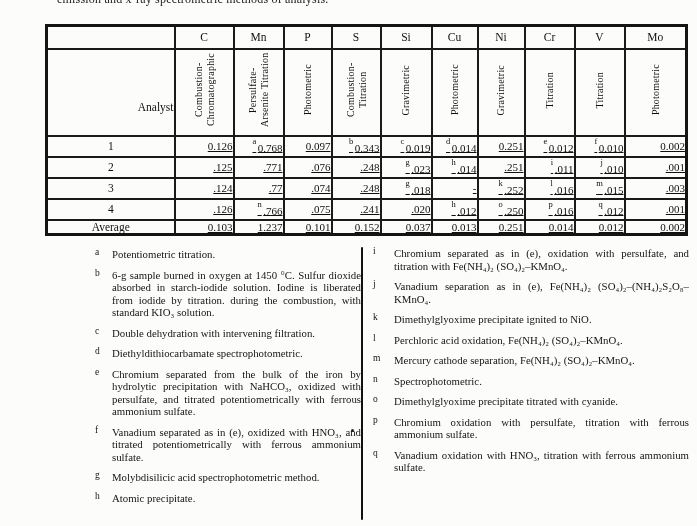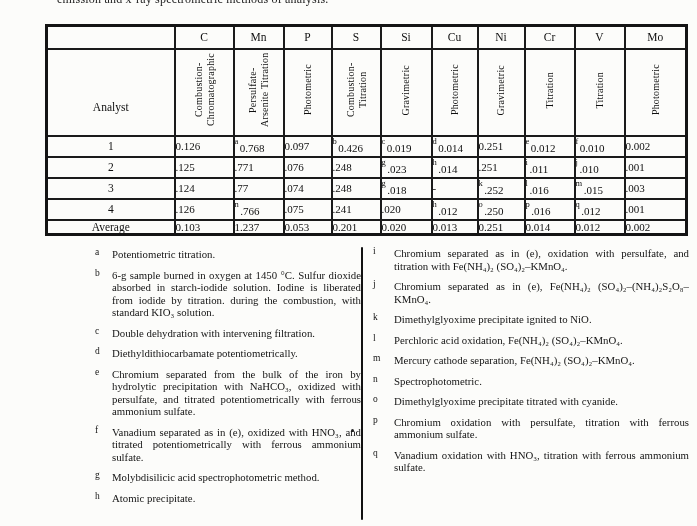--- a/index.html
+++ b/index.html
@@ -26,34 +26,34 @@
   }
   .data-table th,.data-table td{
     border:2px solid #1a1a1a;
     padding:0;margin:0;
     font-weight:normal;color:#101010;
     overflow:hidden;
   }
   tr.sym-row{height:23px;}
   tr.sym-row th{font-size:11.5px;text-align:center;vertical-align:middle;}
   tr.meth-row{height:87px;}
-  th.analyst{font-size:11.5px;text-align:center;vertical-align:middle;padding-top:30px;}
+  th.analyst{font-size:11.5px;text-align:right;vertical-align:middle;padding-top:30px;}
   th.meth{text-align:center;vertical-align:middle;}
   .rot{
     display:inline-block;
     writing-mode:vertical-rl;
     transform:rotate(180deg);
     max-height:80px;
     font-size:10px;line-height:1.15;
     letter-spacing:.2px;
   }
   tbody tr{height:21px;}
   tbody tr.avg-row{height:14px;}
   td.rowlabel{font-size:11.5px;text-align:center;vertical-align:middle;}
-  td.val{font-size:11px;text-align:left;vertical-align:middle;white-space:nowrap;}
+  td.val{font-size:11px;text-align:right;vertical-align:middle;white-space:nowrap;text-decoration:underline;}
   td.val sup.fnmark{
     font-size:8.5px;position:relative;top:-3px;margin-right:1.5px;
   }
   
   .fn-col{position:absolute;font-size:10.8px;line-height:12.5px;color:#141414;}
   .fn-left{left:93px;top:248px;width:268px;}
   .fn-right{left:371px;top:247px;width:318px;}
   .fn-item{display:flex;margin-bottom:8px;}
   .fn-key{
     flex:0 0 17px;font-size:9.5px;position:relative;top:-2px;
@@ -121,21 +121,21 @@
           <th class="meth"><span class="rot">Photometric</span></th>
         </tr>
     </thead>
     <tbody>
 
     <tr class="">
           <td class="rowlabel">1</td>
           <td class="val"><span>0.126</span></td>
           <td class="val"><sup class="fnmark">a</sup><span>0.768</span></td>
           <td class="val"><span>0.097</span></td>
-          <td class="val"><sup class="fnmark">b</sup><span>0.426</span></td>
+          <td class="val"><sup class="fnmark">b</sup><span>0.343</span></td>
           <td class="val"><sup class="fnmark">c</sup><span>0.019</span></td>
           <td class="val"><sup class="fnmark">d</sup><span>0.014</span></td>
           <td class="val"><span>0.251</span></td>
           <td class="val"><sup class="fnmark">e</sup><span>0.012</span></td>
           <td class="val"><sup class="fnmark">f</sup><span>0.010</span></td>
           <td class="val"><span>0.002</span></td>
         </tr>
         <tr class="">
           <td class="rowlabel">2</td>
           <td class="val"><span>.125</span></td>
@@ -172,23 +172,23 @@
           <td class="val"><sup class="fnmark">h</sup><span>.012</span></td>
           <td class="val"><sup class="fnmark">o</sup><span>.250</span></td>
           <td class="val"><sup class="fnmark">p</sup><span>.016</span></td>
           <td class="val"><sup class="fnmark">q</sup><span>.012</span></td>
           <td class="val"><span>.001</span></td>
         </tr>
         <tr class="avg-row">
           <td class="rowlabel">Average</td>
           <td class="val"><span>0.103</span></td>
           <td class="val"><span>1.237</span></td>
-          <td class="val"><span>0.053</span></td>
-          <td class="val"><span>0.201</span></td>
-          <td class="val"><span>0.020</span></td>
+          <td class="val"><span>0.101</span></td>
+          <td class="val"><span>0.152</span></td>
+          <td class="val"><span>0.037</span></td>
           <td class="val"><span>0.013</span></td>
           <td class="val"><span>0.251</span></td>
           <td class="val"><span>0.014</span></td>
           <td class="val"><span>0.012</span></td>
           <td class="val"><span>0.002</span></td>
         </tr>
       </tbody>
   </table>
 
   <div class="fn-divider"></div>
@@ -202,21 +202,21 @@
       <div class="fn-item">
         <span class="fn-key">b</span>
         <div class="fn-text">6-g sample burned in oxygen at 1450 °C. Sulfur dioxide absorbed in starch-iodide solution. Iodine is liberated from iodide by titration. during the combustion, with standard KIO₃ solution.</div>
       </div>
       <div class="fn-item">
         <span class="fn-key">c</span>
         <div class="fn-text">Double dehydration with intervening filtration.</div>
       </div>
       <div class="fn-item">
         <span class="fn-key">d</span>
-        <div class="fn-text">Diethyldithiocarbamate potentiometrically.</div>
+        <div class="fn-text">Diethyldithiocarbamate spectrophotometric.</div>
       </div>
       <div class="fn-item">
         <span class="fn-key">e</span>
         <div class="fn-text">Chromium separated from the bulk of the iron by hydrolytic precipitation with NaHCO₃, oxidized with persulfate, and titrated potentiometrically with ferrous ammonium sulfate.</div>
       </div>
       <div class="fn-item">
         <span class="fn-key">f</span>
         <div class="fn-text">Vanadium separated as in (e), oxidized with HNO₃, and titrated potentiometrically with ferrous ammonium sulfate.</div>
       </div>
       <div class="fn-item">
@@ -228,21 +228,21 @@
         <div class="fn-text">Atomic precipitate.</div>
       </div>
     </div>
   <div class="fn-col fn-right">
       <div class="fn-item">
         <span class="fn-key">i</span>
         <div class="fn-text">Chromium separated as in (e), oxidation with persulfate, and titration with Fe(NH₄)₂ (SO₄)₂–KMnO₄.</div>
       </div>
       <div class="fn-item">
         <span class="fn-key">j</span>
-        <div class="fn-text">Chromium separated as in (e), Fe(NH₄)₂ (SO₄)₂–(NH₄)₂S₂O₈–KMnO₄.</div>
+        <div class="fn-text">Vanadium separation as in (e), Fe(NH₄)₂ (SO₄)₂–(NH₄)₂S₂O₈–KMnO₄.</div>
       </div>
       <div class="fn-item">
         <span class="fn-key">k</span>
         <div class="fn-text">Dimethylglyoxime precipitate ignited to NiO.</div>
       </div>
       <div class="fn-item">
         <span class="fn-key">l</span>
         <div class="fn-text">Perchloric acid oxidation, Fe(NH₄)₂ (SO₄)₂–KMnO₄.</div>
       </div>
       <div class="fn-item">

